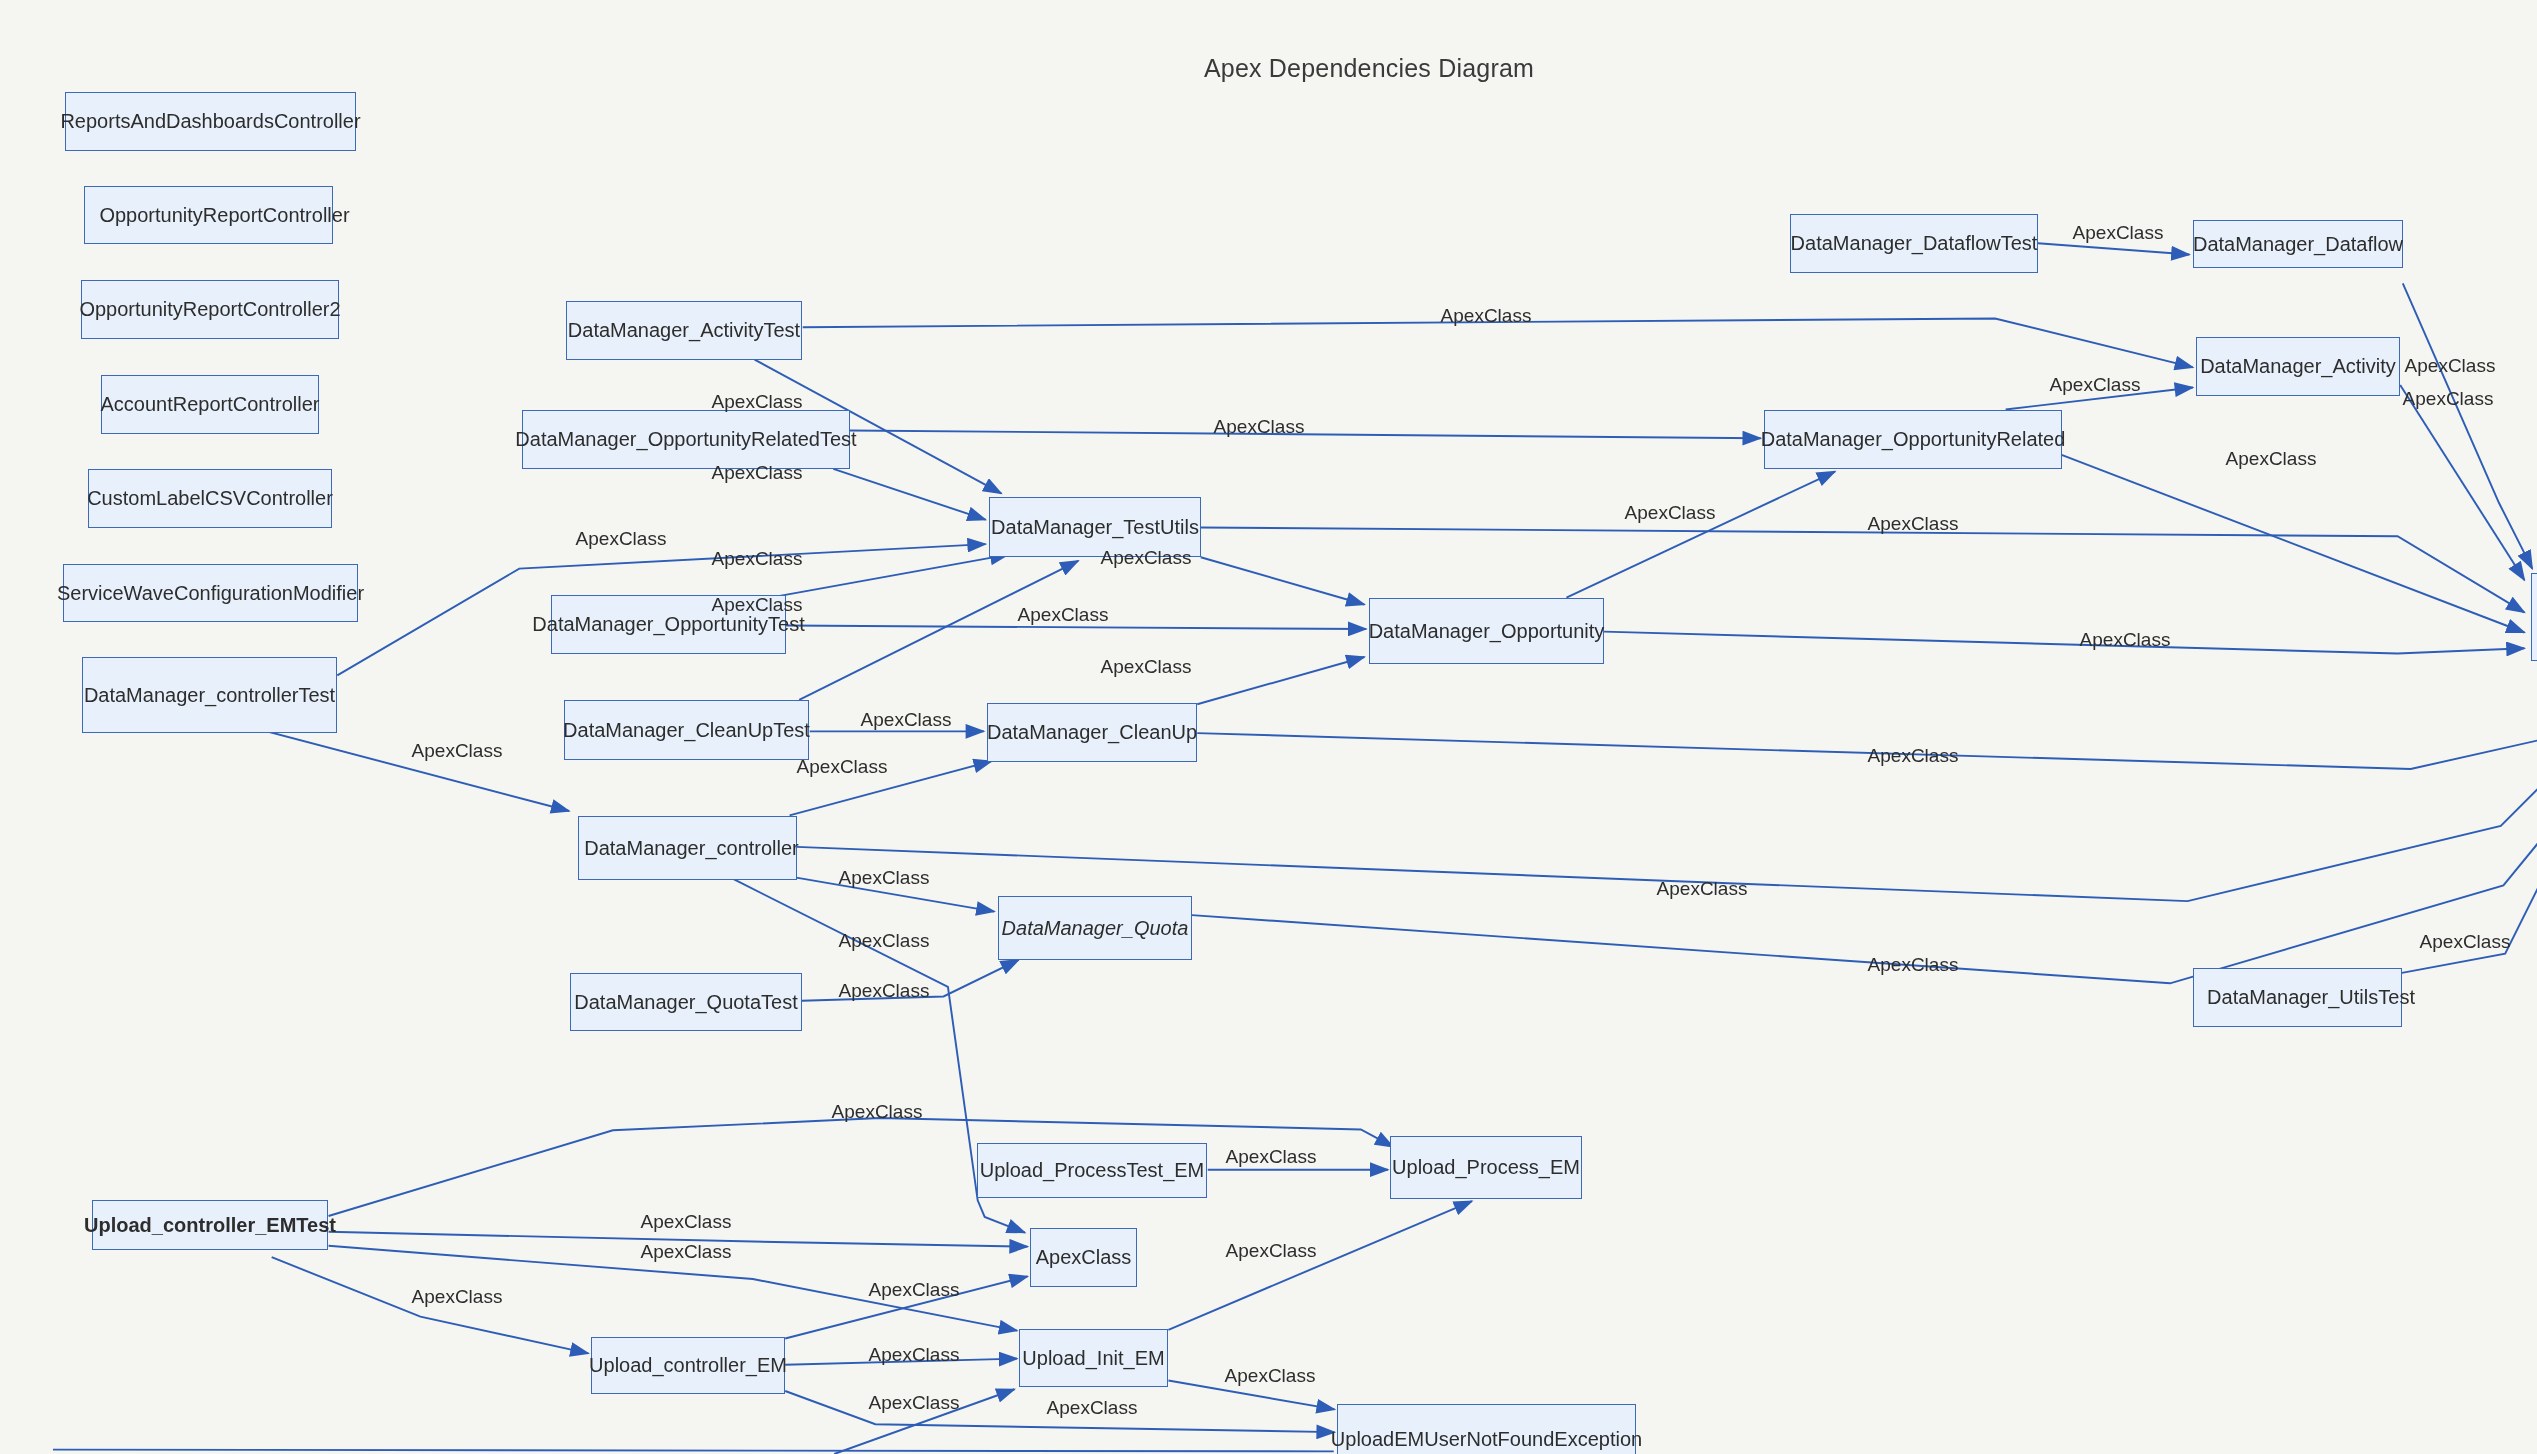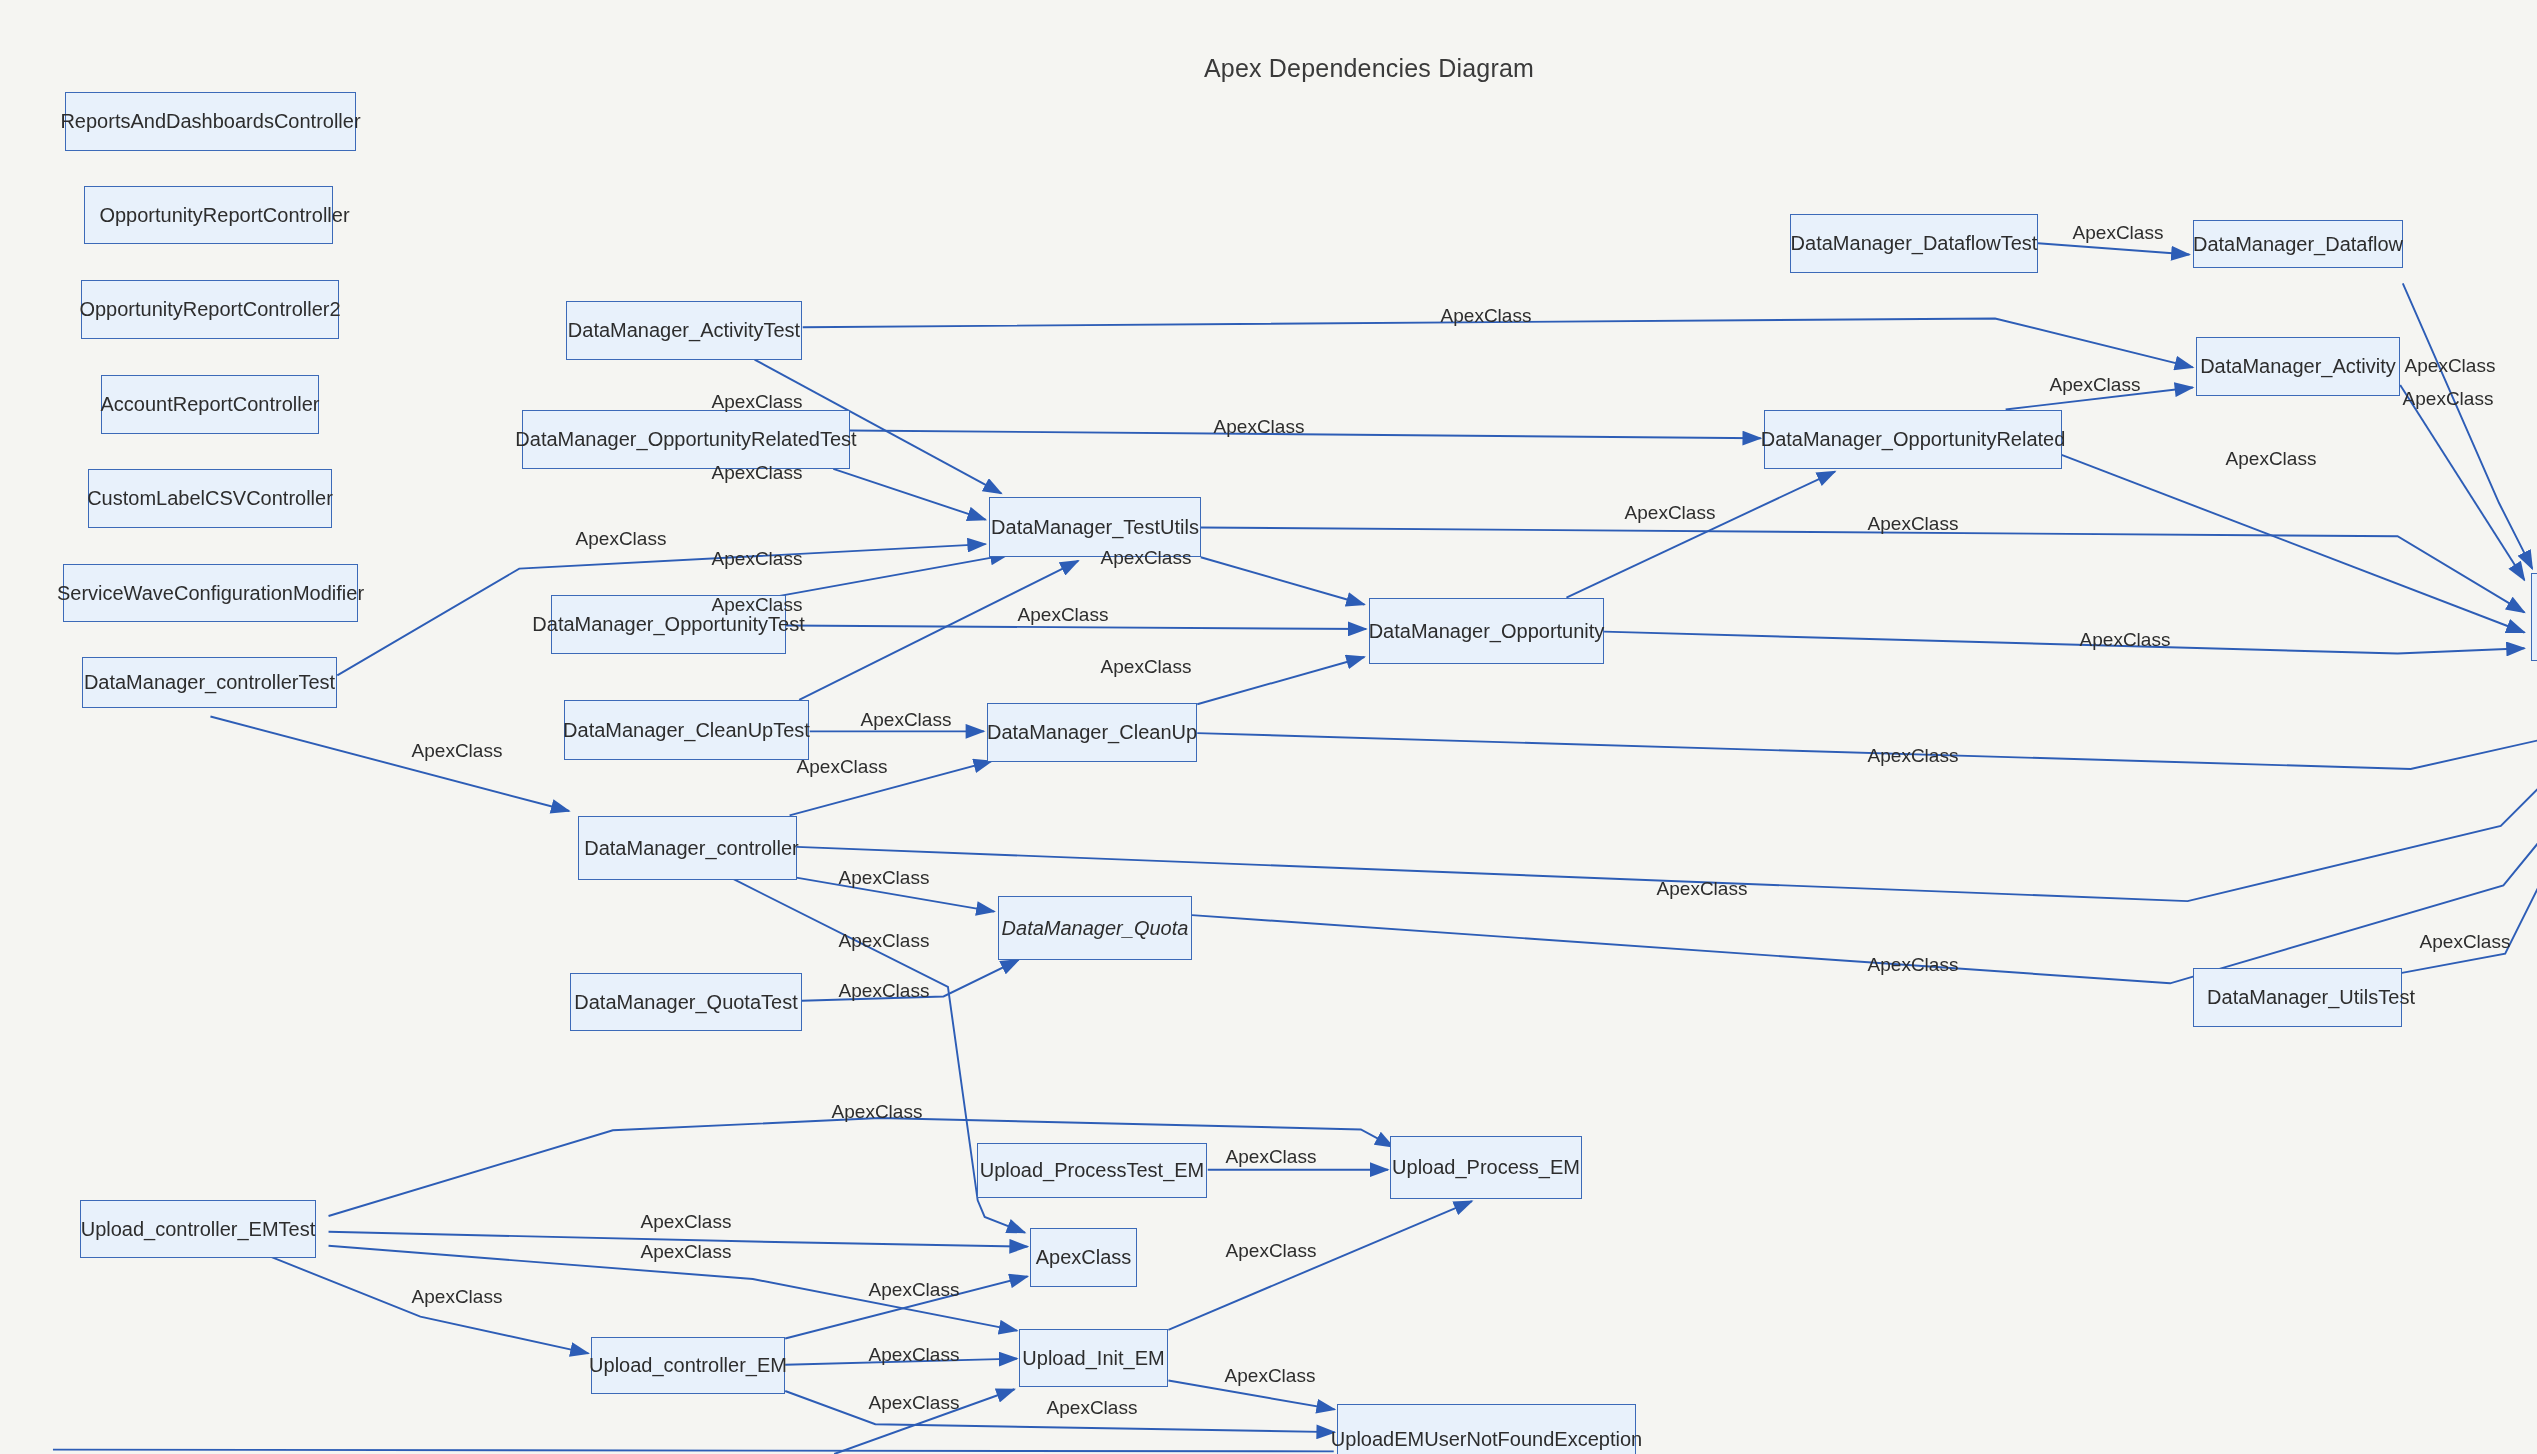--- a/index.html
+++ b/index.html
@@ -69,41 +69,41 @@
         <path d="M60,1657 L1524,1659" fill="none" stroke="#2d5db6" stroke-width="2.2"></path>
       </g>
   </svg>
   <div id="nodes-layer">
       <div class="node" style="left: 65px; top: 92px; width: 291px; height: 59px;">ReportsAndDashboardsController</div>
       <div class="node" style="left: 84px; top: 186px; width: 249px; height: 58px; padding-left: 32px;">OpportunityReportController</div>
       <div class="node" style="left: 81px; top: 280px; width: 258px; height: 59px;">OpportunityReportController2</div>
       <div class="node" style="left: 101px; top: 375px; width: 218px; height: 59px;">AccountReportController</div>
       <div class="node" style="left: 88px; top: 469px; width: 244px; height: 59px;">CustomLabelCSVController</div>
       <div class="node" style="left: 63px; top: 564px; width: 295px; height: 58px;">ServiceWaveConfigurationModifier</div>
-      <div class="node" style="left: 82px; top: 657px; width: 255px; height: 51px; text-align: right;">DataManager_controllerTest</div>
+      <div class="node" style="left: 82px; top: 657px; width: 255px; height: 76px; text-align: right;">DataManager_controllerTest</div>
       <div class="node" style="left: 566px; top: 301px; width: 236px; height: 59px;">DataManager_ActivityTest</div>
       <div class="node" style="left: 522px; top: 410px; width: 328px; height: 59px;">DataManager_OpportunityRelatedTest</div>
       <div class="node" style="left: 989px; top: 497px; width: 212px; height: 60px;">DataManager_TestUtils</div>
       <div class="node" style="left: 551px; top: 595px; width: 235px; height: 59px;">DataManager_OpportunityTest</div>
       <div class="node" style="left: 1369px; top: 598px; width: 235px; height: 66px;">DataManager_Opportunity</div>
       <div class="node" style="left: 564px; top: 700px; width: 245px; height: 60px;">DataManager_CleanUpTest</div>
       <div class="node" style="left: 987px; top: 703px; width: 210px; height: 59px;">DataManager_CleanUp</div>
       <div class="node" style="left: 578px; top: 816px; width: 219px; height: 64px; padding-left: 8px;">DataManager_controller</div>
       <div class="node" style="left: 998px; top: 896px; width: 194px; height: 64px; font-style: italic;">DataManager_Quota</div>
       <div class="node" style="left: 570px; top: 973px; width: 232px; height: 58px;">DataManager_QuotaTest</div>
       <div class="node" style="left: 1790px; top: 214px; width: 248px; height: 59px;">DataManager_DataflowTest</div>
       <div class="node" style="left: 2193px; top: 220px; width: 210px; height: 48px; text-align: right;">DataManager_Dataflow</div>
       <div class="node" style="left: 2196px; top: 337px; width: 204px; height: 59px;">DataManager_Activity</div>
       <div class="node" style="left: 1764px; top: 410px; width: 298px; height: 59px;">DataManager_OpportunityRelated</div>
       <div class="node" style="left: 2193px; top: 968px; width: 209px; height: 59px; padding-left: 27px;">DataManager_UtilsTest</div>
       <div class="node" style="left: 2531px; top: 573px; width: 61px; height: 88px;"></div>
       <div class="node" style="left: 977px; top: 1143px; width: 230px; height: 55px;">Upload_ProcessTest_EM</div>
       <div class="node" style="left: 1390px; top: 1136px; width: 192px; height: 63px;">Upload_Process_EM</div>
       <div class="node" style="left: 1030px; top: 1228px; width: 107px; height: 59px;">ApexClass</div>
-      <div class="node" style="left: 80px; top: 1200px; width: 236px; height: 58px;">Upload_controller_EMTest</div>
+      <div class="node" style="left: 92px; top: 1200px; width: 236px; height: 50px; font-weight: bold;">Upload_controller_EMTest</div>
       <div class="node" style="left: 591px; top: 1337px; width: 194px; height: 57px;">Upload_controller_EM</div>
       <div class="node" style="left: 1019px; top: 1329px; width: 149px; height: 58px;">Upload_Init_EM</div>
       <div class="node" style="left: 1337px; top: 1404px; width: 299px; height: 70px;">UploadEMUserNotFoundException</div>
     </div>
   <div id="labels-layer">
       <div class="edge-label" style="left: 621px; top: 539px;">ApexClass</div>
       <div class="edge-label" style="left: 457px; top: 751px;">ApexClass</div>
       <div class="edge-label" style="left: 1486px; top: 316px;">ApexClass</div>
       <div class="edge-label" style="left: 757px; top: 402px;">ApexClass</div>
       <div class="edge-label" style="left: 1259px; top: 427px;">ApexClass</div>

